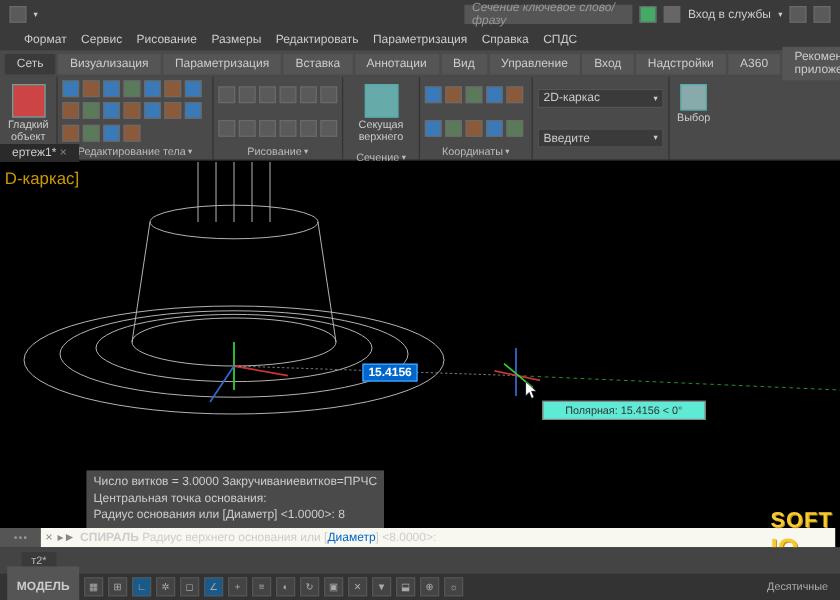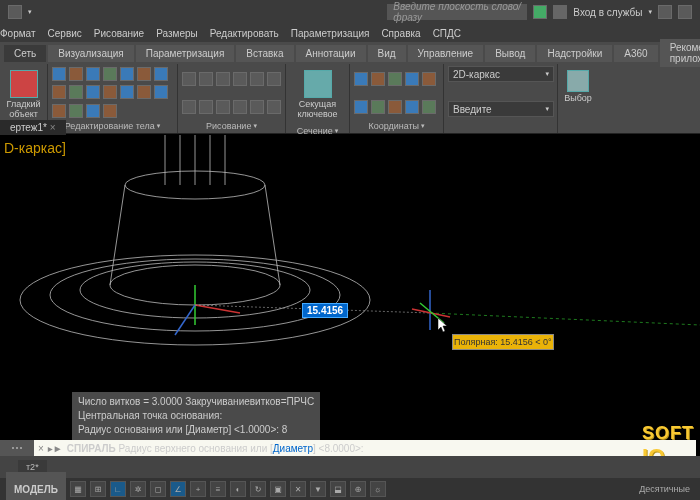--- a/index.html
+++ b/index.html
@@ -1,20 +1,20 @@
 <!DOCTYPE html>
 <html><head>
 <meta charset="utf-8">
 <style>
 *{margin:0;padding:0;box-sizing:border-box;font-family:Arial,sans-serif;font-size:10px;color:#ccc;user-select:none}
 body{background:#444;overflow:hidden;width:700px;height:500px;position:relative}
 .titlebar{background:#3a3a3a;height:24px;display:flex;align-items:center;padding:0 8px;gap:6px}
 .titlebar .search{margin-left:auto;background:#555;padding:2px 6px;font-style:italic;color:#999;width:140px;height:16px;display:flex;align-items:center}
 .titlebar .signin-icon{background:#666;width:14px;height:14px}
-.menubar{background:#3a3a3a;height:18px;display:flex;align-items:center;padding:0 0;gap:12px}
+.menubar{background:#3a3a3a;height:18px;display:flex;align-items:center;padding:0 20px;gap:12px}
 .menubar span{color:#ccc;cursor:default}
 .tabbar{background:#4a4a4a;height:22px;display:flex;align-items:center;padding:0 4px;gap:2px}
 .tabbar .tab{background:#555;padding:3px 10px;color:#ccc;cursor:default}
 .tabbar .tab.active{background:#3a3a3a}
 .ribbon{background:#4a4a4a;height:70px;display:flex;align-items:stretch;border-bottom:1px solid #222}
 .rgroup{display:flex;flex-direction:column;border-right:1px solid #333;padding:2px 4px;justify-content:space-between}
 .rgroup .tools{display:flex;flex-wrap:wrap;gap:3px;align-items:center;flex:1}
 .rgroup .label{font-size:9px;color:#bbb;text-align:center;padding-top:2px;display:flex;align-items:center;justify-content:center;gap:2px}
 .rgroup .label::after{content:"▾";font-size:7px}
 .bigbtn{display:flex;flex-direction:column;align-items:center;gap:2px;padding:4px;cursor:default}
@@ -25,21 +25,21 @@
 .smallicon.c2{background:#8a5a3a}
 .smallicon.c3{background:#5a7a5a}
 .dropdown{background:#3a3a3a;border:1px solid #555;padding:1px 4px;font-size:9px;color:#ccc;display:flex;align-items:center;gap:4px;cursor:default;height:16px}
 .dropdown::after{content:"▾";font-size:7px;margin-left:auto}
 .canvas-area{background:#000;position:absolute;top:134px;left:0;right:0;bottom:44px}
 .doctab{position:absolute;top:-14px;left:0;background:#2a2a2a;padding:2px 10px;color:#ccc;font-size:10px}
 .doctab::after{content:" ×";color:#888}
 .vlabel{position:absolute;top:6px;left:4px;color:#c90;font-size:14px}
 svg.drawing{position:absolute;top:0;left:0;width:100%;height:100%}
 .value-box{position:absolute;background:#06c;color:#fff;padding:1px 4px;font-size:10px;font-weight:bold;border:1px solid #4af}
-.tooltip{position:absolute;background:#eab308;color:#333;border:1px solid #888;padding:2px 1px;font-size:9px}
+.tooltip{position:absolute;background:#5eead4;color:#333;border:1px solid #888;padding:2px 18px;font-size:9px}
 .cursor{position:absolute;width:12px;height:16px;pointer-events:none}
 .cmd-history{position:absolute;bottom:16px;left:72px;background:#4a4a4a;padding:3px 6px;font-size:10px;color:#ccc;line-height:1.4;font-family:monospace}
 .cmd-line{position:absolute;bottom:0;left:34px;right:4px;height:16px;background:#f8f8f0;display:flex;align-items:center;padding:0 4px;color:#333;font-size:10px}
 .cmd-line .kw{color:#06c}
 .cmd-handle{position:absolute;bottom:0;left:0;width:34px;height:16px;background:#555;display:flex;align-items:center;justify-content:center;gap:2px}
 .cmd-handle .dot{width:2px;height:2px;background:#999}
 .status{position:absolute;bottom:0;left:0;right:0;height:22px;background:#333;display:flex;align-items:center;padding:0 6px;gap:4px}
 .status .model{background:#555;padding:12px 8px;color:#ccc;font-size:10px;font-weight:bold}
 .status .sicon{width:16px;height:16px;background:#444;border:1px solid #555;display:flex;align-items:center;justify-content:center;font-size:8px;color:#aaa}
 .status .sicon.on{background:#1a5a8a}
@@ -49,21 +49,21 @@
 .watermark{position:absolute;bottom:30px;right:6px}
 .watermark .s{font-size:18px;font-weight:900;color:#f9c933;font-family:Arial Black,sans-serif;letter-spacing:1px;text-shadow:1px 1px 0 #b8941a}
 .watermark .i{font-size:22px;font-weight:900;color:#f9c933;font-family:Arial Black,sans-serif;text-shadow:1px 1px 0 #b8941a}
 </style>
 </head>
 <body>
 
 <div class="titlebar">
   <span class="smallicon"></span>
   <span style="font-size:7px">▾</span>
-  <div class="search">Введите плоскость слово/фразу</div>
+  <div class="search">Сечение ключевое слово/фразу</div>
   <span class="smallicon" style="background:#4a6"></span>
   <span class="signin-icon"></span>
   <span>Вход в службы</span>
   <span style="font-size:7px">▾</span>
   <span class="smallicon"></span>
   <span class="smallicon"></span>
 </div>
 
 <div class="menubar">
   <span>Формат</span>
@@ -77,21 +77,21 @@
 </div>
 
 <div class="tabbar">
   <span class="tab active">Сеть</span>
   <span class="tab">Визуализация</span>
   <span class="tab">Параметризация</span>
   <span class="tab">Вставка</span>
   <span class="tab">Аннотации</span>
   <span class="tab">Вид</span>
   <span class="tab">Управление</span>
-  <span class="tab">Вывод</span>
+  <span class="tab">Вход</span>
   <span class="tab">Надстройки</span>
   <span class="tab">A360</span>
   <span class="tab">Рекомендованные приложения</span>
 </div>
 
 <div class="ribbon">
   <div class="rgroup" style="width:48px">
     <div class="bigbtn">
       <div class="icon" style="background:#c44"></div>
       <div class="txt" style="white-space:pre-line">Гладкий
@@ -136,41 +136,41 @@
         <span class="smallicon"></span>
         <span class="smallicon"></span>
         <span class="smallicon"></span>
     </div>
     <div class="label">Рисование</div>
   </div>
   <div class="rgroup" style="width:64px">
     <div class="bigbtn">
       <div class="icon" style="background:#6aa"></div>
       <div class="txt" style="white-space:pre-line">Секущая
-ключевое</div>
+верхнего</div>
     </div>
     <div class="label">Сечение</div>
   </div>
   <div class="rgroup" style="width:94px">
     <div class="tools">
       <span class="smallicon c1"></span>
         <span class="smallicon c2"></span>
         <span class="smallicon c3"></span>
         <span class="smallicon c1"></span>
         <span class="smallicon c2"></span>
       <span class="smallicon c1"></span>
         <span class="smallicon c3"></span>
         <span class="smallicon c2"></span>
         <span class="smallicon c1"></span>
         <span class="smallicon c3"></span>
     </div>
     <div class="label">Координаты</div>
   </div>
   <div class="rgroup" style="width:114px">
-    <div class="tools" style="flex-direction:column;align-items:flex-end;gap:19px">
+    <div class="tools" style="flex-direction:row;align-items:center;gap:2px">
       <div class="dropdown" style="width:106px">
           <span>2D-каркас</span>
         </div>
       <div class="dropdown" style="width:106px">
           <span>Введите</span>
         </div>
     </div>
   </div>
   <div class="rgroup" style="width:40px;border-right:0">
     <div class="bigbtn">

